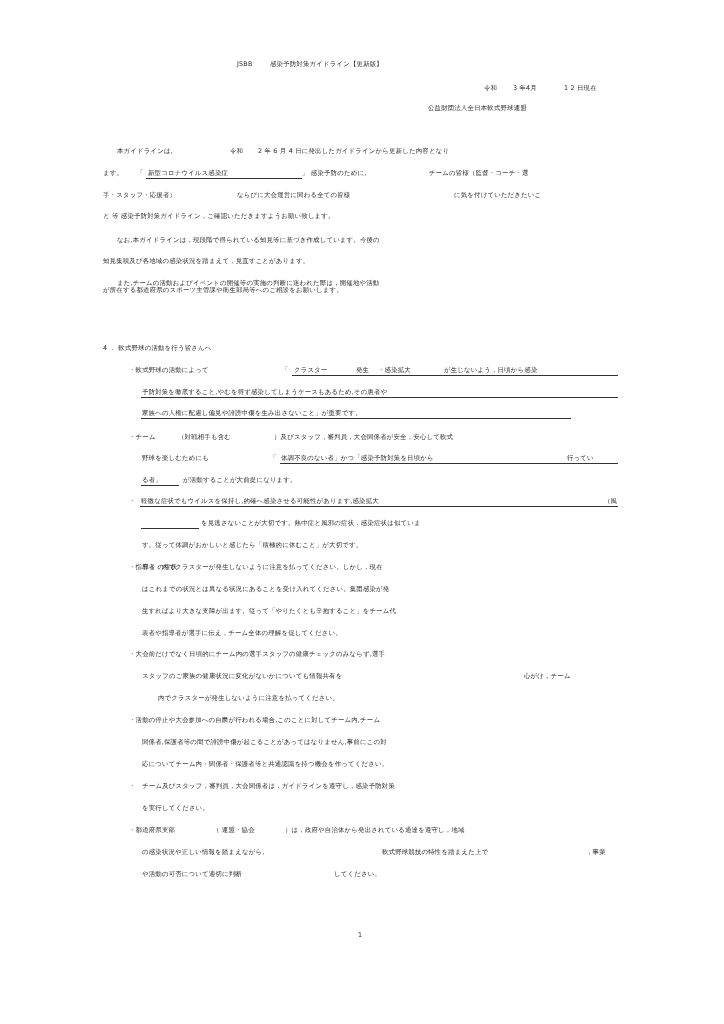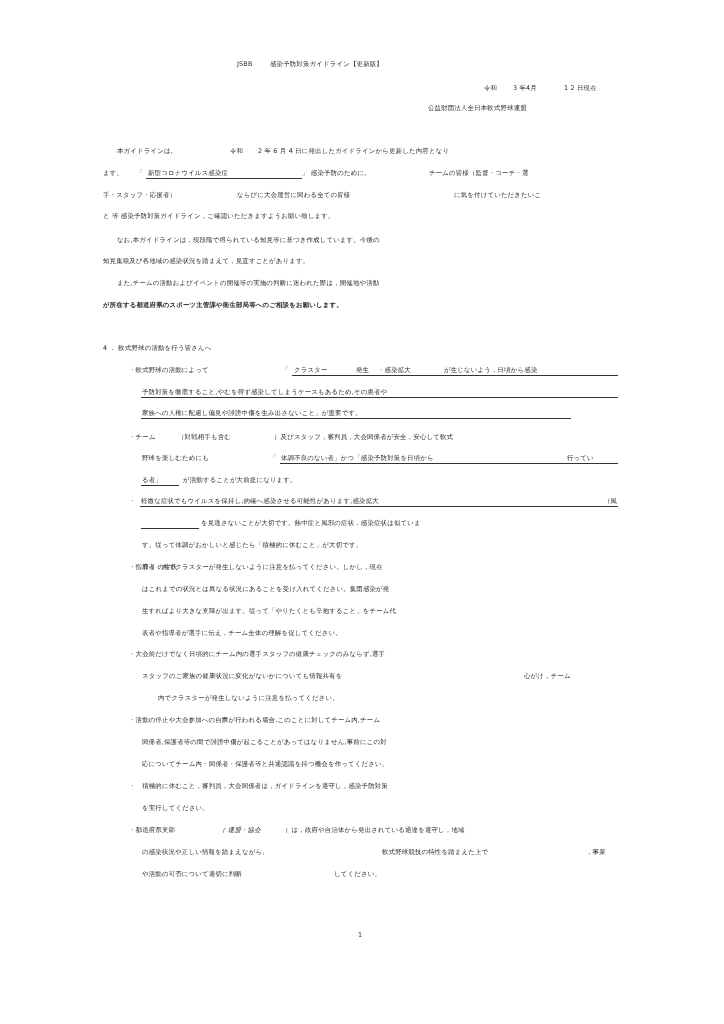--- a/index.html
+++ b/index.html
@@ -34,21 +34,21 @@
 <div class="t" style="left:103px;top:191px;">手・スタッフ・応援者）</div>
 <div class="t" style="left:237px;top:191px;">ならびに大会運営に関わる全ての皆様</div>
 <div class="t" style="left:454px;top:191px;">に気を付けていただきたいこ</div>
 
 <div class="t" style="left:103px;top:212px;">と 等 感染予防対策ガイドライン，ご確認いただきますようお願い致します。</div>
 
 <div class="t" style="left:117px;top:236px;">なお,本ガイドラインは，現段階で得られている知見等に基づき作成しています。今後の</div>
 <div class="t" style="left:103px;top:257px;">知見集積及び各地域の感染状況を踏まえて，見直すことがあります。</div>
 
 <div class="t" style="left:117px;top:279px;">また,チームの活動およびイベントの開催等の実施の判断に迷われた際は，開催地や活動</div>
-<div class="t" style="left:103px;top:301px;font-weight:bold;">が所在する都道府県のスポーツ主管課や衛生部局等へのご相談をお願いします。</div>
+<div class="t" style="left:103px;top:286px;">が所在する都道府県のスポーツ主管課や衛生部局等へのご相談をお願いします。</div>
 
 <div class="t" style="left:103px;top:344px;">4 ． 軟式野球の活動を行う皆さんへ</div>
 
 <div class="t" style="left:129px;top:366px;">・軟式野球の活動によって</div>
 <div class="t" style="left:282px;top:366px;">「</div>
 <div class="t" style="left:294px;top:366px;">クラスター</div>
 <div class="t" style="left:356px;top:366px;">発生</div>
 <div class="t" style="left:378px;top:366px;">・感染拡大</div>
 <div class="t" style="left:444px;top:366px;">が生じないよう，日頃から感染</div>
 <div class="ul2" style="left:292px;top:375px;width:326px;"></div>
@@ -85,25 +85,25 @@
 
 <div class="t" style="left:129px;top:650px;">・大会前だけでなく日頃的にチーム内の選手スタッフの健康チェックのみならず,選手</div>
 <div class="t" style="left:142px;top:672px;">スタッフのご家族の健康状況に変化がないかについても情報共有を</div>
 <div class="t" style="left:524px;top:672px;">心がけ，チーム</div>
 <div class="t" style="left:158px;top:694px;">内でクラスターが発生しないように注意を払ってください。</div>
 
 <div class="t" style="left:129px;top:716px;">・活動の停止や大会参加への自粛が行われる場合,このことに対してチーム内,チーム</div>
 <div class="t" style="left:142px;top:738px;">関係者,保護者等の間で誹謗中傷が起こることがあってはなりません,事前にこの対</div>
 <div class="t" style="left:142px;top:760px;">応についてチーム内・関係者・保護者等と共通認識を持つ機会を作ってください。</div>
 
-<div class="t" style="left:129px;top:782px;">・　積極的に休むこと，審判員，大会関係者は，ガイドラインを遵守し，感染予防対策</div>
+<div class="t" style="left:129px;top:782px;">・　チーム及びスタッフ，審判員，大会関係者は，ガイドラインを遵守し，感染予防対策</div>
 <div class="t" style="left:142px;top:804px;">を実行してください。</div>
 
 <div class="t" style="left:129px;top:826px;">・都道府県支部</div>
-<div class="t" style="left:219px;top:826px;font-style:italic;">（ 連盟・協会</div>
+<div class="t" style="left:213px;top:826px;">（ 連盟・協会</div>
 <div class="t" style="left:285px;top:826px;">）は，政府や自治体から発出されている通達を遵守し，地域</div>
 <div class="t" style="left:142px;top:848px;">の感染状況や正しい情報を踏まえながら,</div>
 <div class="t" style="left:382px;top:848px;">軟式野球競技の特性を踏まえた上で</div>
 <div class="t" style="left:586px;top:848px;">，事業</div>
 <div class="t" style="left:142px;top:870px;">や活動の可否について適切に判断</div>
 <div class="t" style="left:334px;top:870px;">してください。</div>
 
 <div class="t" style="left:358px;top:931px;">1</div>
 
 </body></html>

